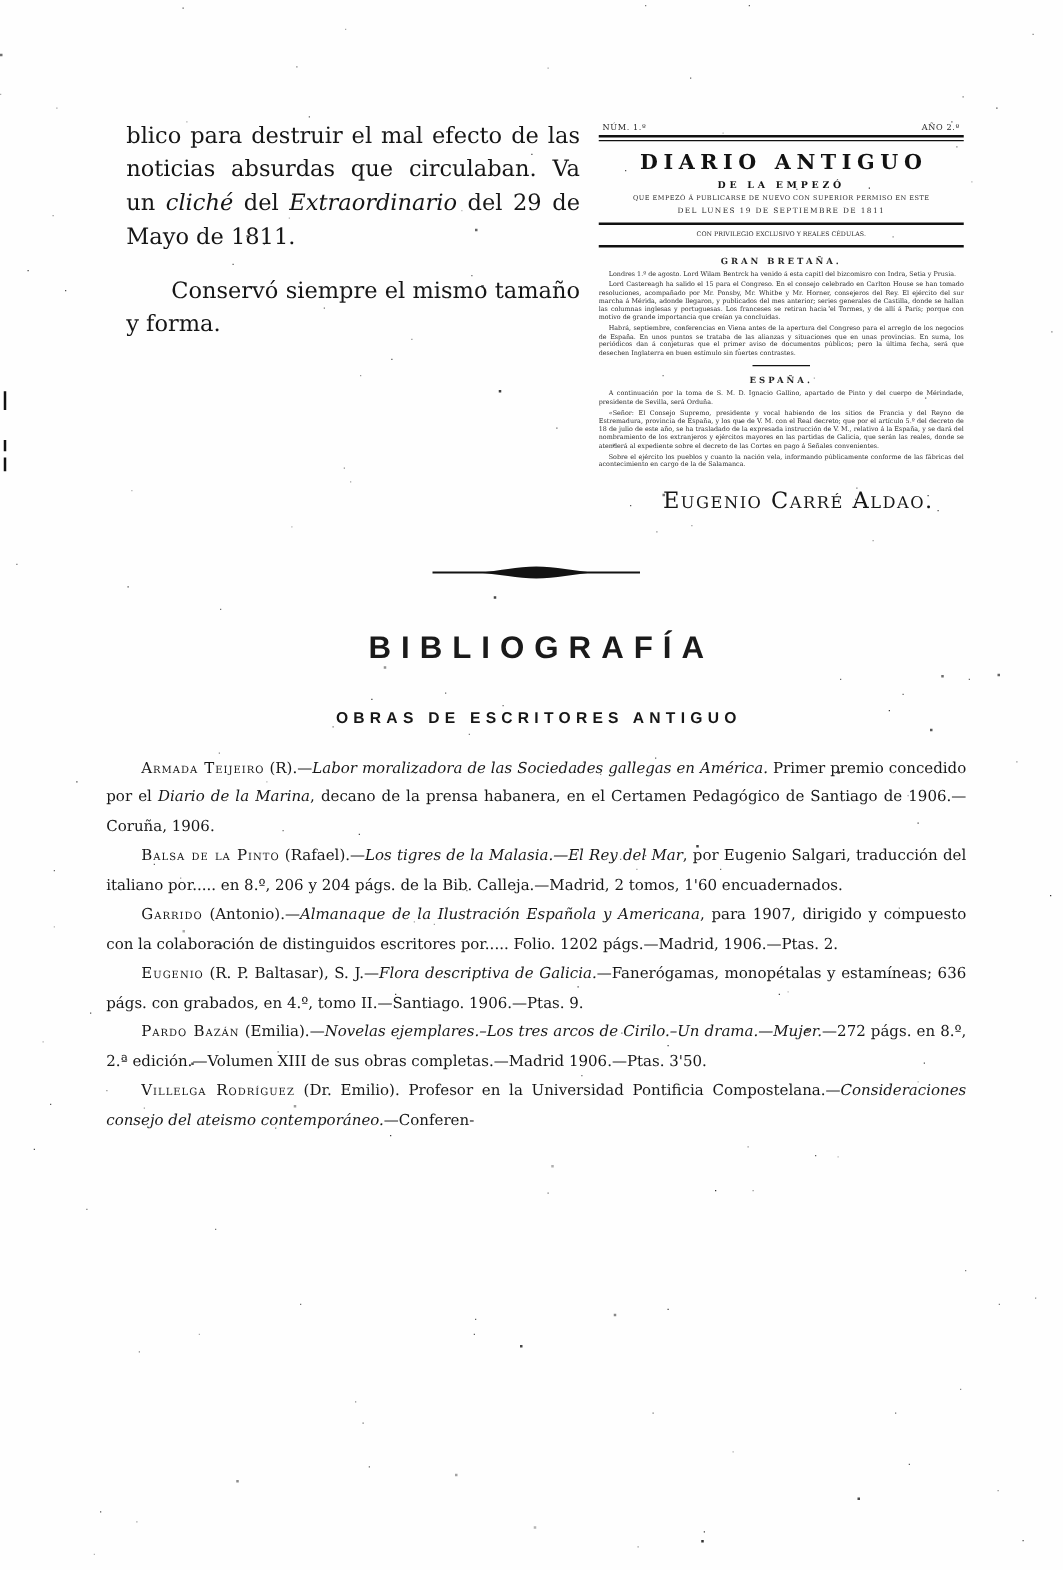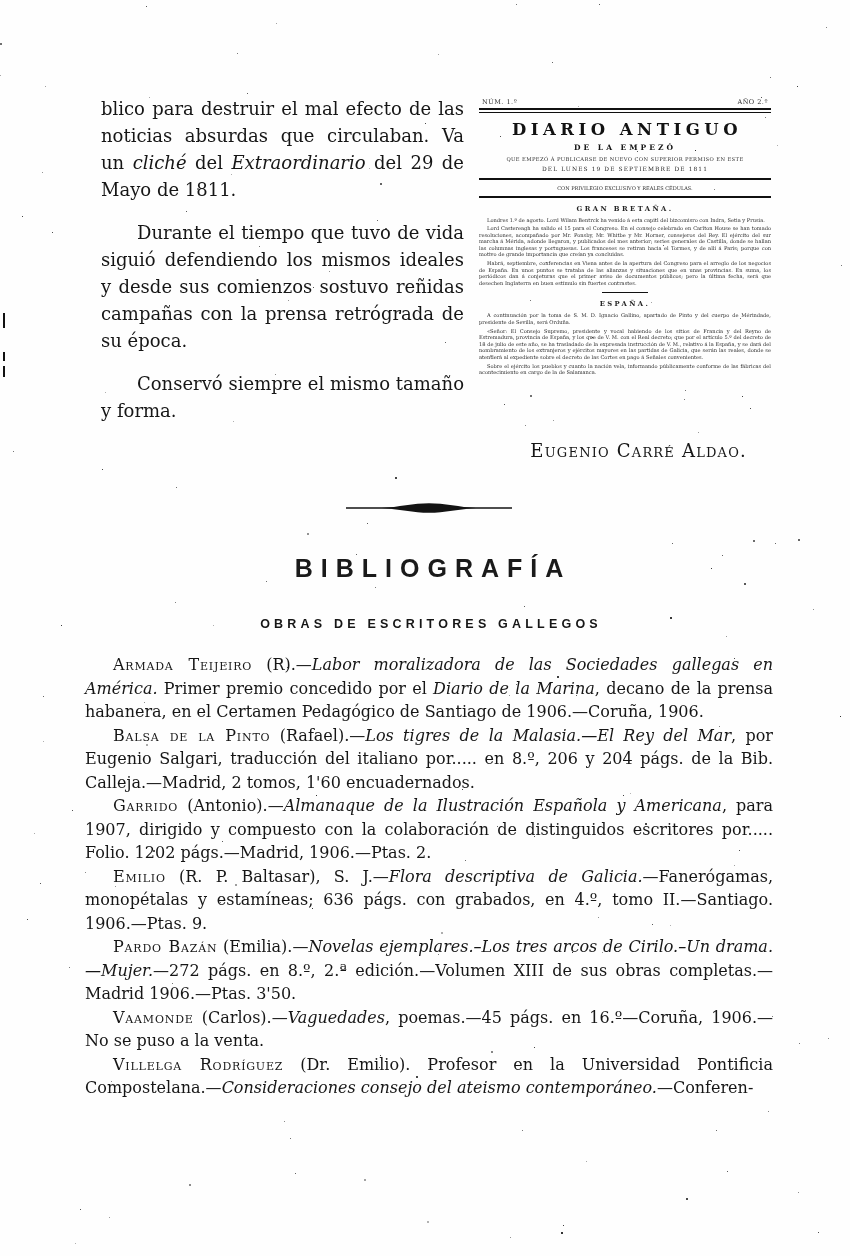--- a/index.html
+++ b/index.html
@@ -37,21 +37,21 @@
   .short-rule{width:46px;border:0;border-top:1.6px solid #111;margin:6px auto 2px}
   .fuzz{filter:blur(.38px);opacity:.92}
 
   
   .fleuron-wrap{clear:both;text-align:center;margin-top:38px}
   .biblio-title{text-align:center;margin-top:36px;font-family:"Liberation Sans",sans-serif;
                 font-size:25px;font-weight:700;letter-spacing:8px;text-indent:8px;color:#1a1a1a}
   .biblio-sub{text-align:center;margin-top:34px;font-family:"Liberation Sans",sans-serif;
               font-size:12.5px;font-weight:700;letter-spacing:4.2px;text-indent:4px}
   .bib{margin-top:22px}
-  .bib-entry{margin:0;text-align:justify;font-size:16px;line-height:23.5px;text-indent:28px}
+  .bib-entry{margin:0;text-align:justify;font-size:12px;line-height:23.5px;text-indent:28px}
   .bib-entry .sc{letter-spacing:.8px}
 
   
   .edge-mark{position:absolute;background:#111}
 </style>
 </head>
 <body>
 
 <div id="noise">
     <i style="display: block; position: absolute; left: 379px; top: 1067px; width: 1px; height: 1px; background: rgba(12, 12, 12, 0.67);"></i>
@@ -265,40 +265,38 @@
         <div class="clip-body fuzz">
             <p>A continuación por la toma de S. M. D. Ignacio Gallino, apartado de Pinto y del cuerpo de Mérindade, presidente de Sevilla, será Orduña.</p>
             <p>«Señor: El Consejo Supremo, presidente y vocal habiendo de los sitios de Francia y del Reyno de Estremadura, provincia de España, y los que de V. M. con el Real decreto; que por el artículo 5.º del decreto de 18 de julio de este año, se ha trasladado de la expresada instrucción de V. M., relativo á la España, y se dará del nombramiento de los extranjeros y ejércitos mayores en las partidas de Galicia, que serán las reales, donde se atenderá al expediente sobre el decreto de las Cortes en pago á Señales convenientes.</p>
             <p>Sobre el ejército los pueblos y cuanto la nación vela, informando públicamente conforme de las fábricas del acontecimiento en cargo de la de Salamanca.</p>
           </div>
       </div>
     </aside>
 
     <div class="paras">
         <p class="para"><span>blico para destruir el mal efecto de las noticias absurdas que circulaban. Va un </span><span class="it">cliché</span><span> del </span><span class="it">Extraordinario</span><span> del 29 de Mayo de 1811.</span></p>
-        <p class="para ind"><span>Durante el tiempo que tuvo de vida siguió defendiendo los mismos ideales y desde sus comienzos sostuvo reñidas campañas con la prensa retrógrada de su época.</span></p>
         <p class="para ind"><span>Conservó siempre el mismo tamaño y forma.</span></p>
       </div>
 
     <div class="signature">Eugenio Carré Aldao.</div>
   </section>
 
   <div class="fleuron-wrap">
     <svg width="170" height="12" viewBox="0 0 170 12" aria-hidden="true">
       <path d="M2 6 H 168" stroke="#131313" stroke-width="1.6"></path>
       <path d="M85 1.2 C 70 1.2, 54 5, 38 6 C 54 7, 70 10.8, 85 10.8 C 100 10.8, 116 7, 132 6 C 116 5, 100 1.2, 85 1.2 Z" fill="#131313"></path>
     </svg>
   </div>
 
   <h1 class="biblio-title">BIBLIOGRAFÍA</h1>
-  <h2 class="biblio-sub">OBRAS DE ESCRITORES GALLEGOS</h2>
+  <h2 class="biblio-sub">OBRAS DE ESCRITORES ANTIGUO</h2>
 
   <section class="bib">
       <p class="bib-entry"><span class="sc">Armada Teijeiro</span><span> (R).—</span><span class="it">Labor moralizadora de las Sociedades gallegas en América.</span><span> Primer premio concedido por el </span><span class="it">Diario de la Marina</span><span>, decano de la prensa habanera, en el Certamen Pedagógico de Santiago de 1906.—Coruña, 1906.</span></p>
       <p class="bib-entry"><span class="sc">Balsa de la Pinto</span><span> (Rafael).—</span><span class="it">Los tigres de la Malasia.—El Rey del Mar</span><span>, por Eugenio Salgari, traducción del italiano por..... en 8.º, 206 y 204 págs. de la Bib. Calleja.—Madrid, 2 tomos, 1'60 encuadernados.</span></p>
       <p class="bib-entry"><span class="sc">Garrido</span><span> (Antonio).—</span><span class="it">Almanaque de la Ilustración Española y Americana</span><span>, para 1907, dirigido y compuesto con la colaboración de distinguidos escritores por..... Folio. 1202 págs.—Madrid, 1906.—Ptas. 2.</span></p>
-      <p class="bib-entry"><span class="sc">Emilio</span><span> (R. P. Baltasar), S. J.—</span><span class="it">Flora descriptiva de Galicia.</span><span>—Fanerógamas, monopétalas y estamíneas; 636 págs. con grabados, en 4.º, tomo II.—Santiago. 1906.—Ptas. 9.</span></p>
+      <p class="bib-entry"><span class="sc">Eugenio</span><span> (R. P. Baltasar), S. J.—</span><span class="it">Flora descriptiva de Galicia.</span><span>—Fanerógamas, monopétalas y estamíneas; 636 págs. con grabados, en 4.º, tomo II.—Santiago. 1906.—Ptas. 9.</span></p>
       <p class="bib-entry"><span class="sc">Pardo Bazán</span><span> (Emilia).—</span><span class="it">Novelas ejemplares.–Los tres arcos de Cirilo.–Un drama.—Mujer.</span><span>—272 págs. en 8.º, 2.ª edición.—Volumen XIII de sus obras completas.—Madrid 1906.—Ptas. 3'50.</span></p>
-      <p class="bib-entry"><span class="sc">Vaamonde</span><span> (Carlos).—</span><span class="it">Vaguedades</span><span>, poemas.—45 págs. en 16.º—Coruña, 1906.—No se puso a la venta.</span></p>
       <p class="bib-entry"><span class="sc">Villelga Rodríguez</span><span> (Dr. Emilio). Profesor en la Universidad Pontificia Compostelana.—</span><span class="it">Consideraciones consejo del ateismo contemporáneo.</span><span>—Conferen-</span></p>
     </section>
 
 </div>
 
 </body></html>

